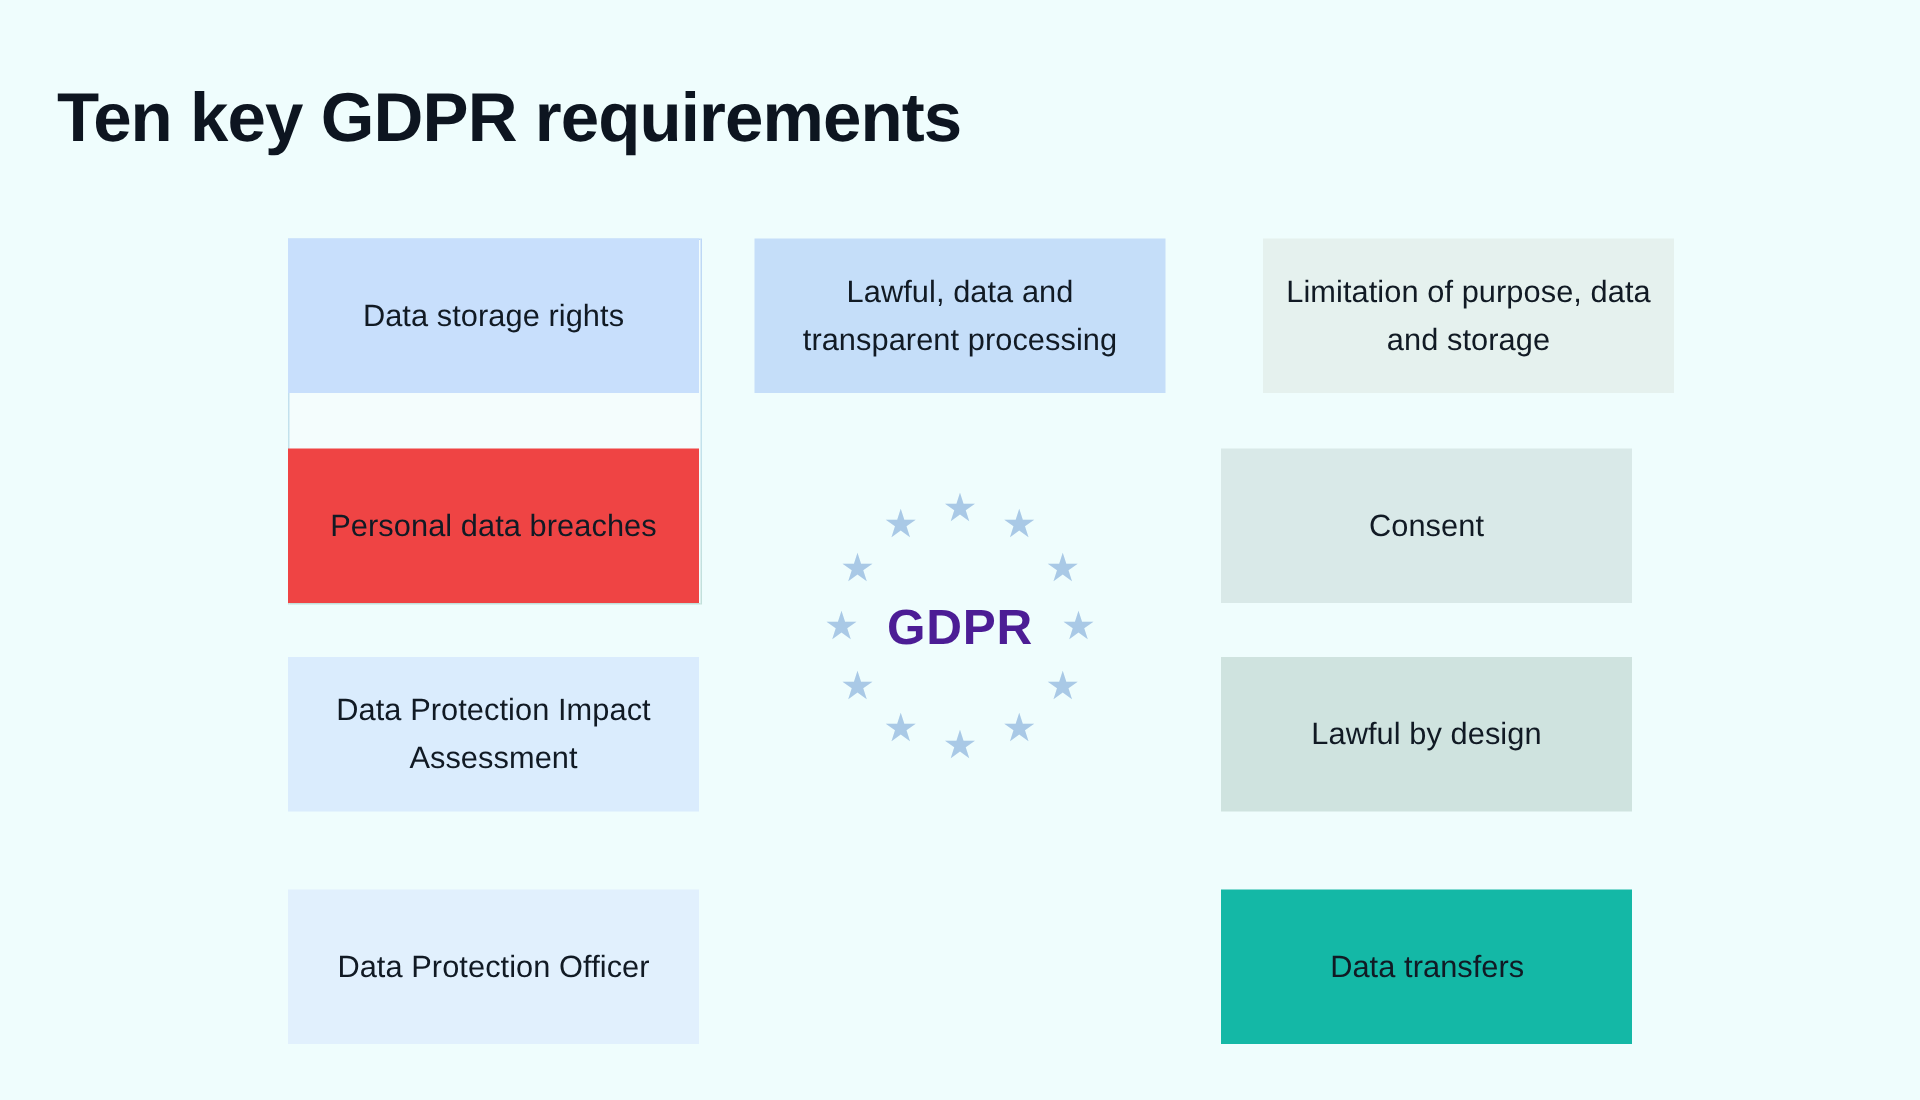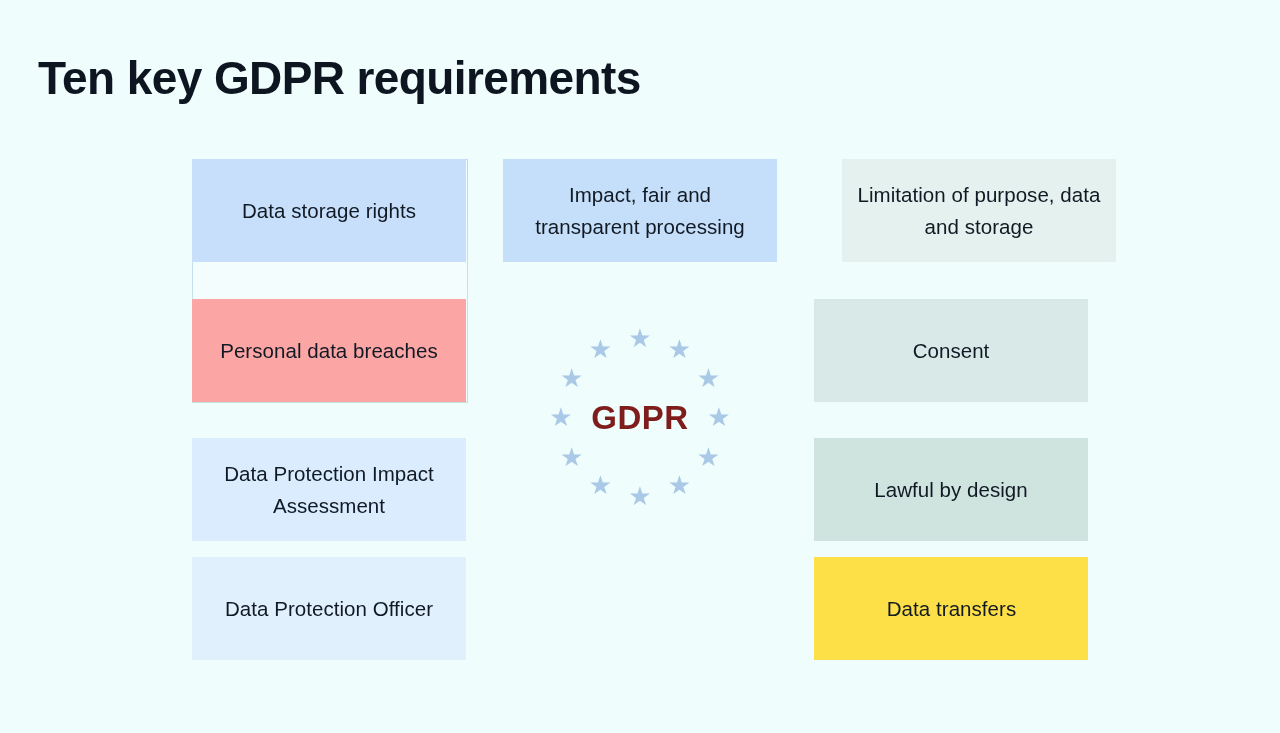--- a/index.html
+++ b/index.html
@@ -62,21 +62,21 @@
 
   
   .col-left   { left: 0px;   width: 274px; }
   .col-mid    { left: 311px; width: 274px; }
   .col-right  { left: 622px; width: 274px; }
 
   
   .row-1 { top: 0px;   height: 103px; }
   .row-2 { top: 140px; height: 103px; }
   .row-3 { top: 279px; height: 103px; }
-  .row-4 { top: 398px; height: 103px; }
+  .row-4 { top: 434px; height: 103px; }
 
   
   .tile-center {
     left: 311px;
     top: 140px;
     width: 274px;
     height: 242px;
     background: #f4fdfd;
     border: 1.5px solid;
     border-image: linear-gradient(180deg, #bdd7f7 0%, #c3e2ec 55%, #c2e0da 100%) 1;
@@ -131,49 +131,49 @@
 
   <div class="page-title">Ten key GDPR requirements</div>
 
   <div class="grid">
 
     <div class="tile col-left row-1" style="background: rgb(200, 223, 252);">
       <span class="tile-label">Data storage rights</span>
     </div>
 
     <div class="tile col-mid row-1" style="background: rgb(197, 222, 249);">
-      <span class="tile-label">Impact, fair and transparent processing</span>
+      <span class="tile-label">Lawful, data and transparent processing</span>
     </div>
 
     <div class="tile col-right row-1" style="background: rgb(229, 241, 238); margin-left: 28px;">
       <span class="tile-label">Limitation of purpose, data and storage</span>
     </div>
 
-    <div class="tile col-left row-2" style="background: #fca5a5; justify-content: center;">
+    <div class="tile col-left row-2" style="background: #ef4444; justify-content: center;">
       <span class="tile-label">Personal data breaches</span>
     </div>
 
     <div class="tile col-left row-3" style="background: rgb(218, 236, 253);">
       <span class="tile-label">Data Protection Impact Assessment</span>
     </div>
 
     <div class="tile col-right row-2" style="background: rgb(217, 233, 232);">
       <span class="tile-label">Consent</span>
     </div>
 
     <div class="tile col-right row-3" style="background: rgb(207, 227, 223);">
       <span class="tile-label">Lawful by design</span>
     </div>
 
     <div class="tile col-left row-4" style="background: rgb(225, 240, 253);">
       <span class="tile-label">Data Protection Officer</span>
     </div>
 
 
-    <div class="tile col-right row-4" style="background: #fde047; padding-left: 15px;">
+    <div class="tile col-right row-4" style="background: #14b8a6; padding-left: 15px;">
       <span class="tile-label">Data transfers</span>
     </div>
 
     <div class="tile-center">
       <div class="logo-wrap">
 
       <div class="star" style="left: 91px; top: 12px;">
             <span style="color: rgb(169, 201, 230);">★</span>
           </div>
           <div class="star" style="left: 130.5px; top: 22.584px;">
@@ -202,18 +202,18 @@
           </div>
           <div class="star" style="left: 12px; top: 91px;">
             <span style="color: rgb(169, 201, 230);">★</span>
           </div>
           <div class="star" style="left: 22.584px; top: 51.5px;">
             <span style="color: rgb(169, 201, 230);">★</span>
           </div>
           <div class="star" style="left: 51.5px; top: 22.584px;">
             <span style="color: rgb(169, 201, 230);">★</span>
           </div>
-          <div class="logo-text" style="color: #7f1d1d;">GDPR</div>
+          <div class="logo-text" style="color: #4c1d95;">GDPR</div>
         </div>
     </div>
 
   </div>
 </div>
 
 </body></html>

